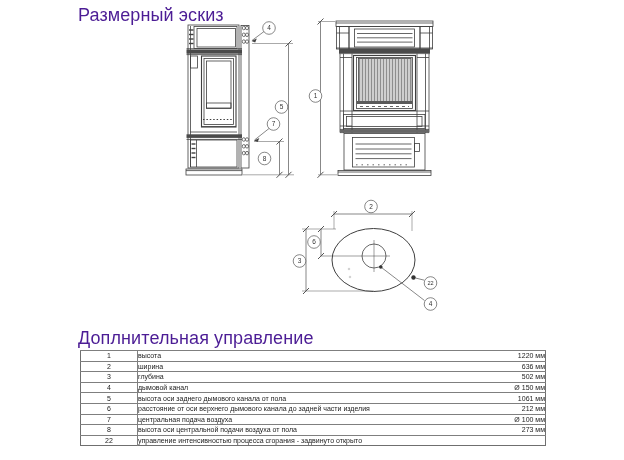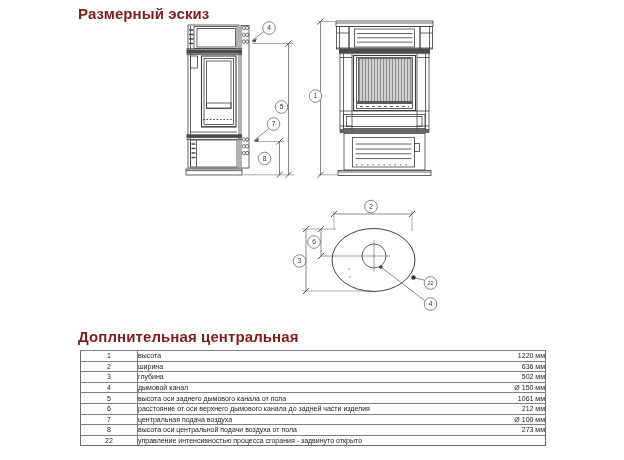--- a/index.html
+++ b/index.html
@@ -1,18 +1,18 @@
 <!DOCTYPE html>
 <html><head>
 <meta charset="utf-8">
 <style>
   html,body{margin:0;padding:0;background:#ffffff;}
   #page{position:relative;width:624px;height:460px;background:#ffffff;overflow:hidden;
         font-family:"Liberation Sans",sans-serif;color:#1a1a1a;}
-  .h-title{position:absolute;left:78px;font-size:15px;font-weight:bold;color:#7f1d1d;
+  .h-title{position:absolute;left:78px;font-size:18px;font-weight:normal;color:#4c1d95;
            letter-spacing:.1px;white-space:nowrap;}
   #title-sketch{top:5px;}
   #title-info{top:328px;}
   #drawing-svg{position:absolute;left:0;top:0;width:624px;height:340px;}
   #glass-stripes{position:absolute;left:359px;top:59px;width:52px;height:42px;
      background:repeating-linear-gradient(90deg,#8e8e8e 0px,#8e8e8e 1px,#cfcfcf 1px,#cfcfcf 3px);}
   
   #info-table{position:absolute;left:80px;top:350px;width:466px;border-collapse:collapse;
       font-size:7px;color:#222;}
   #info-table td{border-top:1px solid #7f7f7f;height:9.6px;line-height:9px;padding:0;
@@ -226,21 +226,21 @@
         <text x="299.5" y="263.3">3</text>
         <text x="314" y="244.3">6</text>
         <text x="430.5" y="285.2" font-size="5.6">22</text>
         <text x="430.5" y="306.3">4</text>
       </g>
     </g>
   </svg>
 
   <div id="glass-stripes"></div>
 
-  <div id="title-info" class="h-title">Доплнительная центральная</div>
+  <div id="title-info" class="h-title">Доплнительная управление</div>
 
   <table id="info-table">
     <colgroup>
         <col style="width:56px">
         <col>
         <col style="width:78px">
       </colgroup>
     <tbody>
       <tr>
         <td class="c-num">1</td>

